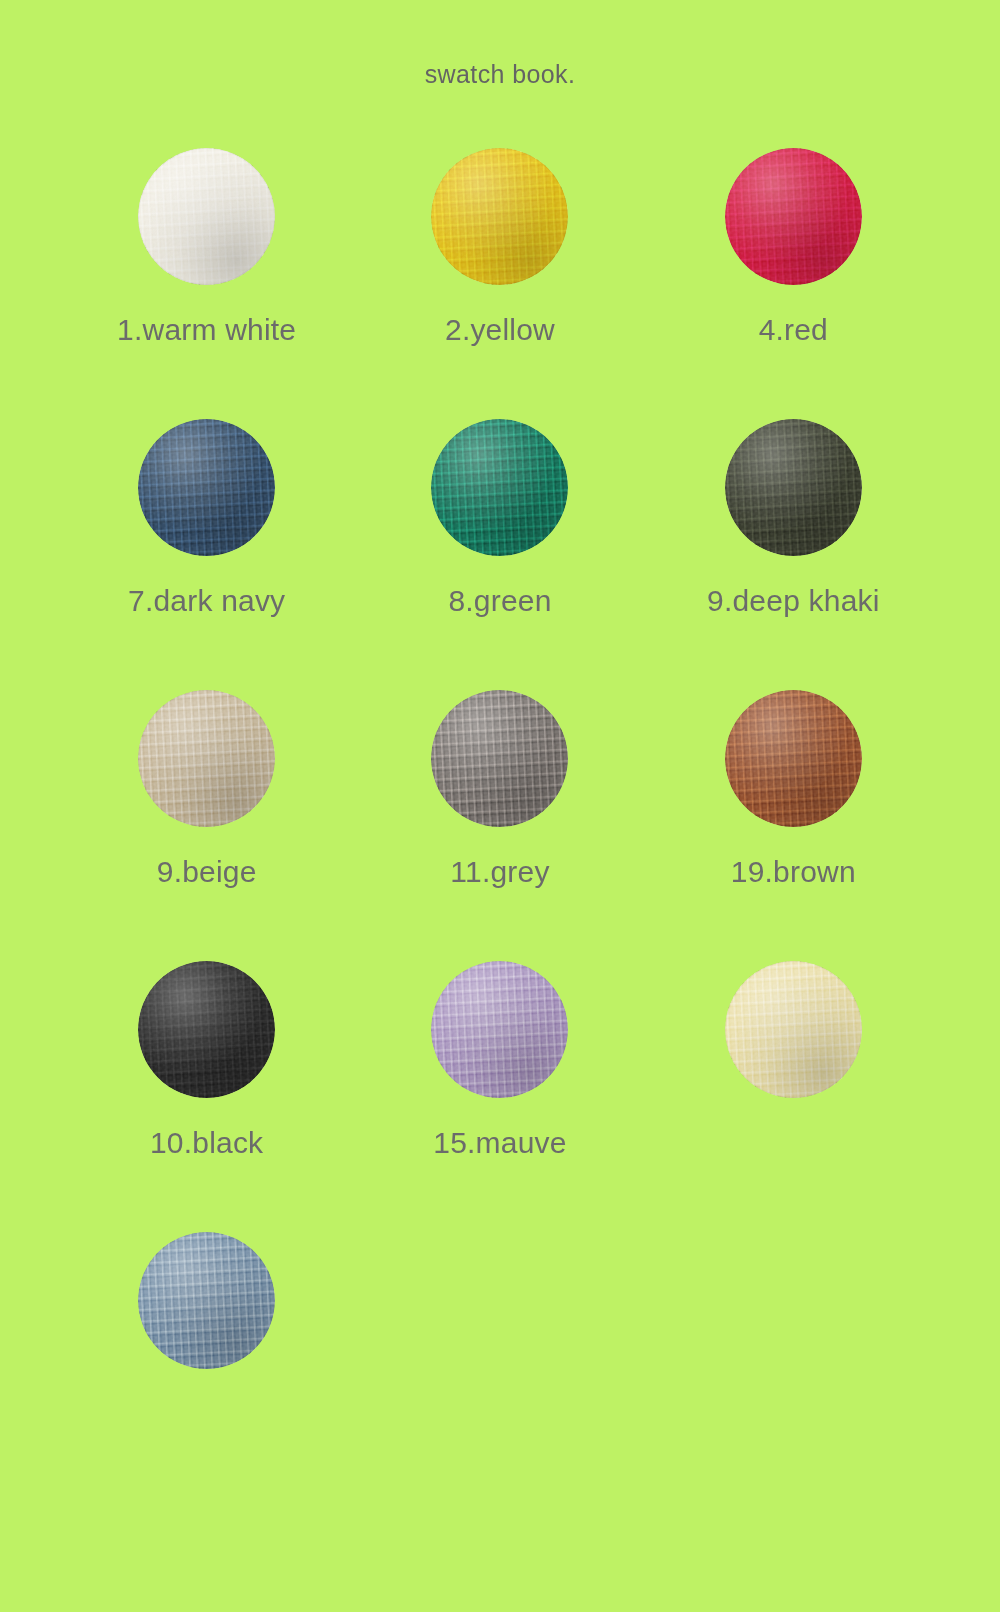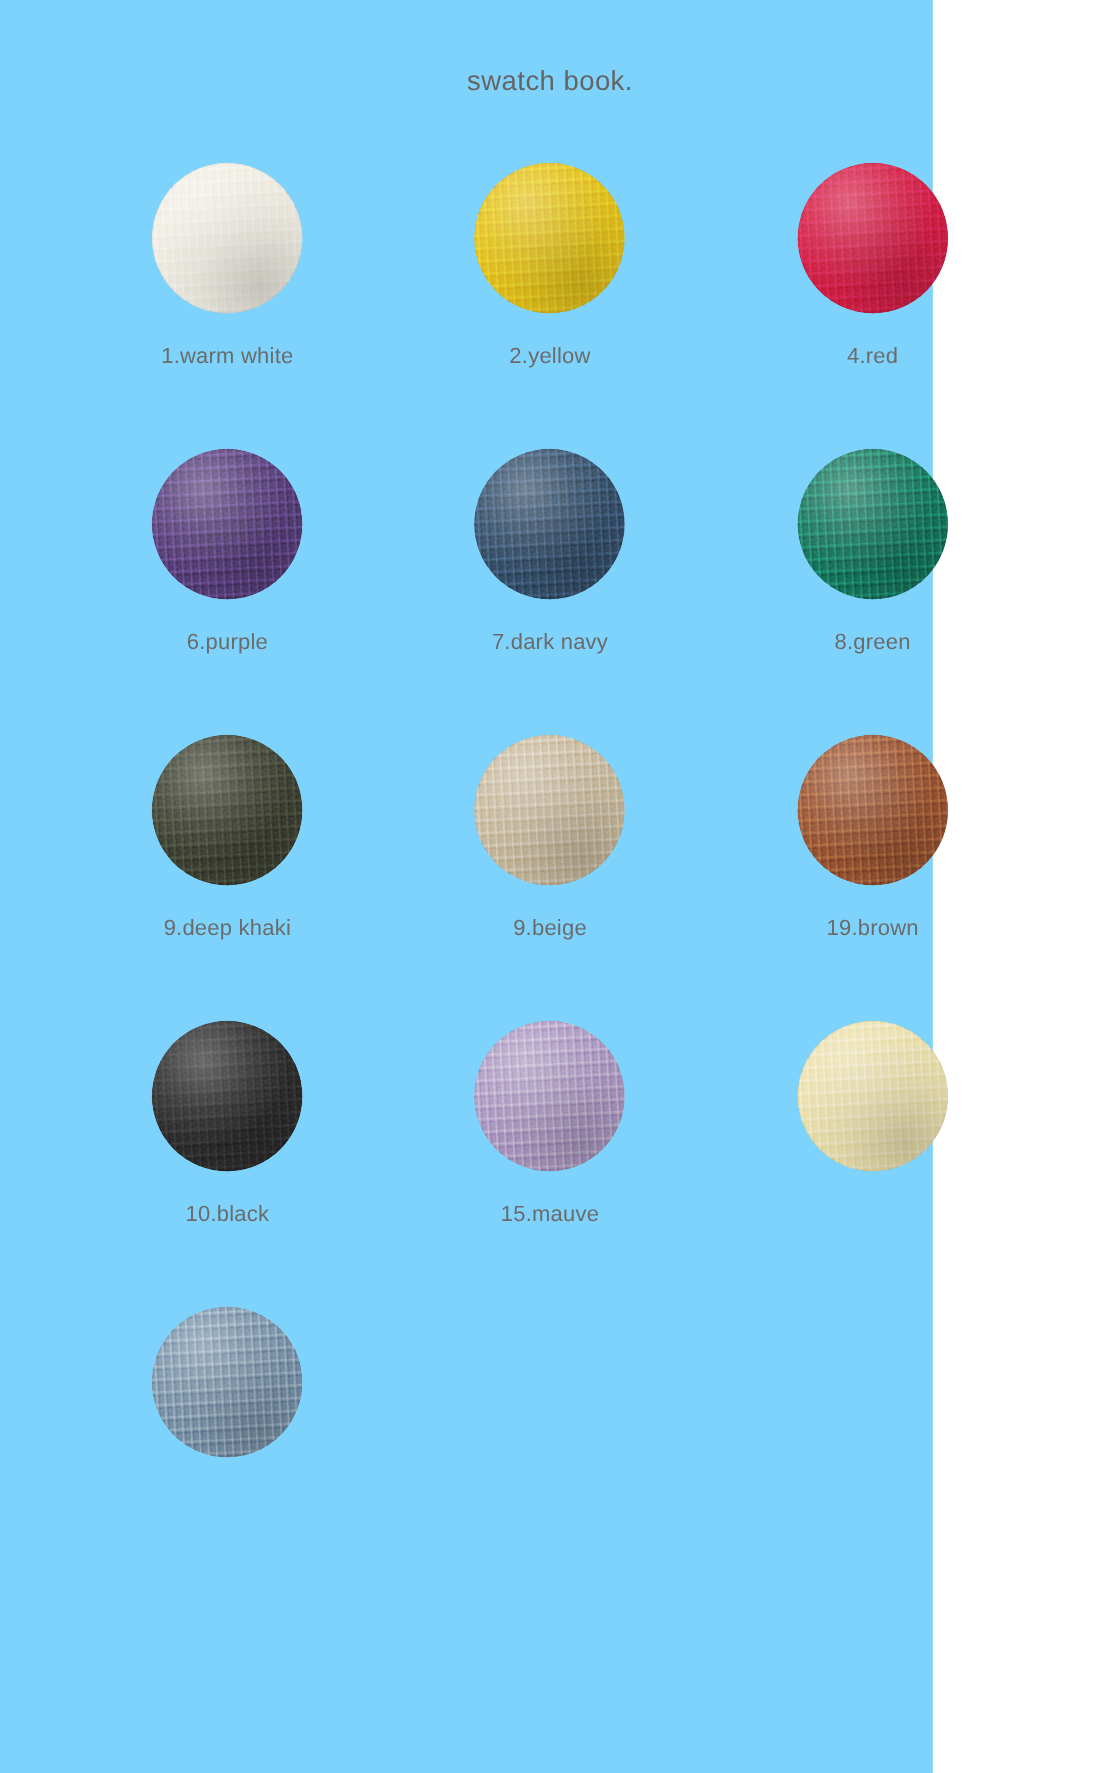--- a/index.html
+++ b/index.html
@@ -11,23 +11,23 @@
     width: 1000px;
     height: 1612px;
     background: #ffffff;
     font-family: "Liberation Sans", "DejaVu Sans", sans-serif;
     overflow: hidden;
     position: relative;
   }
 
   .page {
     position: relative;
-    width: 848px;
+    width: 1000px;
     height: 1612px;
-    background: #7dd3fc;
+    background: #bef264;
   }
 
   
   .page-title {
     position: absolute;
     top: 60px;
     left: 0;
     width: 1000px;
     text-align: center;
     font-size: 25px;
@@ -140,21 +140,21 @@
     position: absolute;
     inset: 0;
     border-radius: 50%;
     box-shadow: inset 0 0 0 1px rgba(0,0,0,0.045);
     pointer-events: none;
   }
 
   
   .swatch-label {
     margin-top: 28px;
-    font-size: 20px;
+    font-size: 30px;
     font-weight: 400;
     color: #6b6b6b;
     letter-spacing: 0.2px;
     white-space: nowrap;
     text-align: center;
   }
 </style>
 </head>
 <body>
 
@@ -188,30 +188,20 @@
           <div class="disc-base" style="background-color: rgb(213, 31, 69);"></div>
           <div class="disc-tex"></div>
           <div class="disc-tex2"></div>
           <div class="disc-shade"></div>
           <div class="disc-edge"></div>
         </div>
         <div class="swatch-label">4.red</div>
       </div>
       <div class="swatch-cell">
         <div class="swatch-disc">
-          <div class="disc-base" style="background-color: rgb(87, 63, 121);"></div>
-          <div class="disc-tex"></div>
-          <div class="disc-tex2"></div>
-          <div class="disc-shade"></div>
-          <div class="disc-edge"></div>
-        </div>
-        <div class="swatch-label">6.purple</div>
-      </div>
-      <div class="swatch-cell">
-        <div class="swatch-disc">
           <div class="disc-base" style="background-color: rgb(54, 80, 107);"></div>
           <div class="disc-tex"></div>
           <div class="disc-tex2"></div>
           <div class="disc-shade"></div>
           <div class="disc-edge"></div>
         </div>
         <div class="swatch-label">7.dark navy</div>
       </div>
       <div class="swatch-cell">
         <div class="swatch-disc">
@@ -238,20 +228,30 @@
           <div class="disc-base" style="background-color: rgb(202, 187, 159);"></div>
           <div class="disc-tex"></div>
           <div class="disc-tex2"></div>
           <div class="disc-shade"></div>
           <div class="disc-edge"></div>
         </div>
         <div class="swatch-label">9.beige</div>
       </div>
       <div class="swatch-cell">
         <div class="swatch-disc">
+          <div class="disc-base" style="background-color: rgb(125, 119, 115);"></div>
+          <div class="disc-tex"></div>
+          <div class="disc-tex2"></div>
+          <div class="disc-shade"></div>
+          <div class="disc-edge"></div>
+        </div>
+        <div class="swatch-label">11.grey</div>
+      </div>
+      <div class="swatch-cell">
+        <div class="swatch-disc">
           <div class="disc-base" style="background-color: rgb(154, 85, 51);"></div>
           <div class="disc-tex"></div>
           <div class="disc-tex2"></div>
           <div class="disc-shade"></div>
           <div class="disc-edge"></div>
         </div>
         <div class="swatch-label">19.brown</div>
       </div>
       <div class="swatch-cell">
         <div class="swatch-disc">

